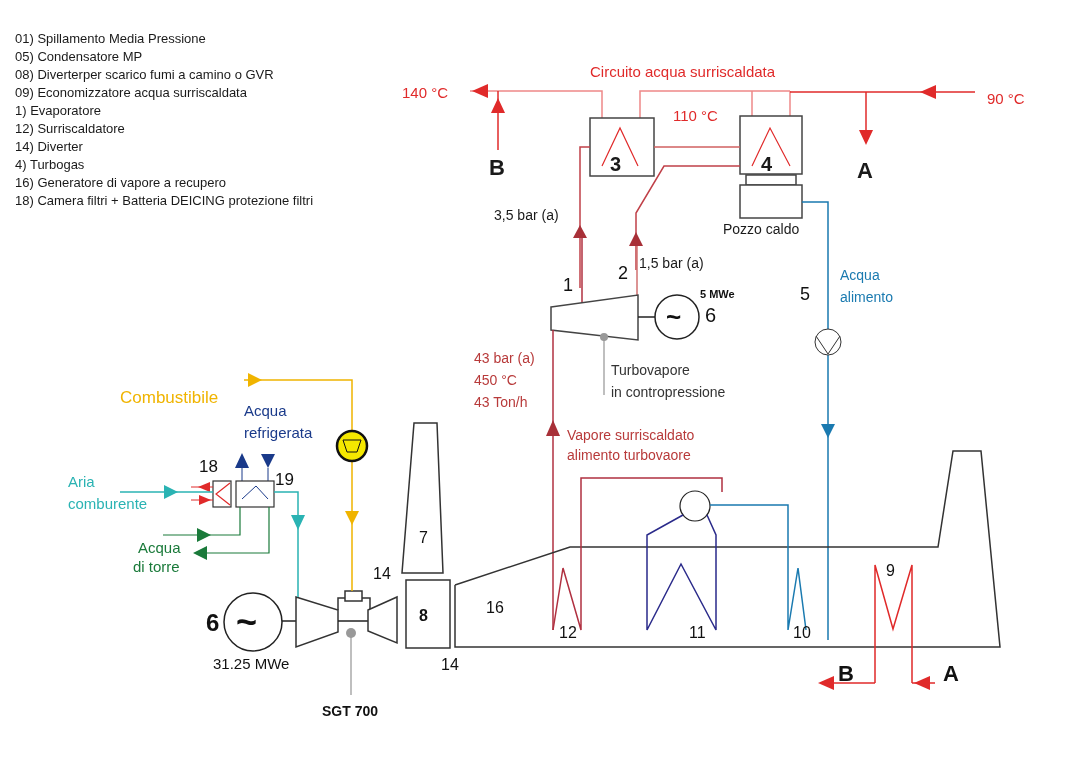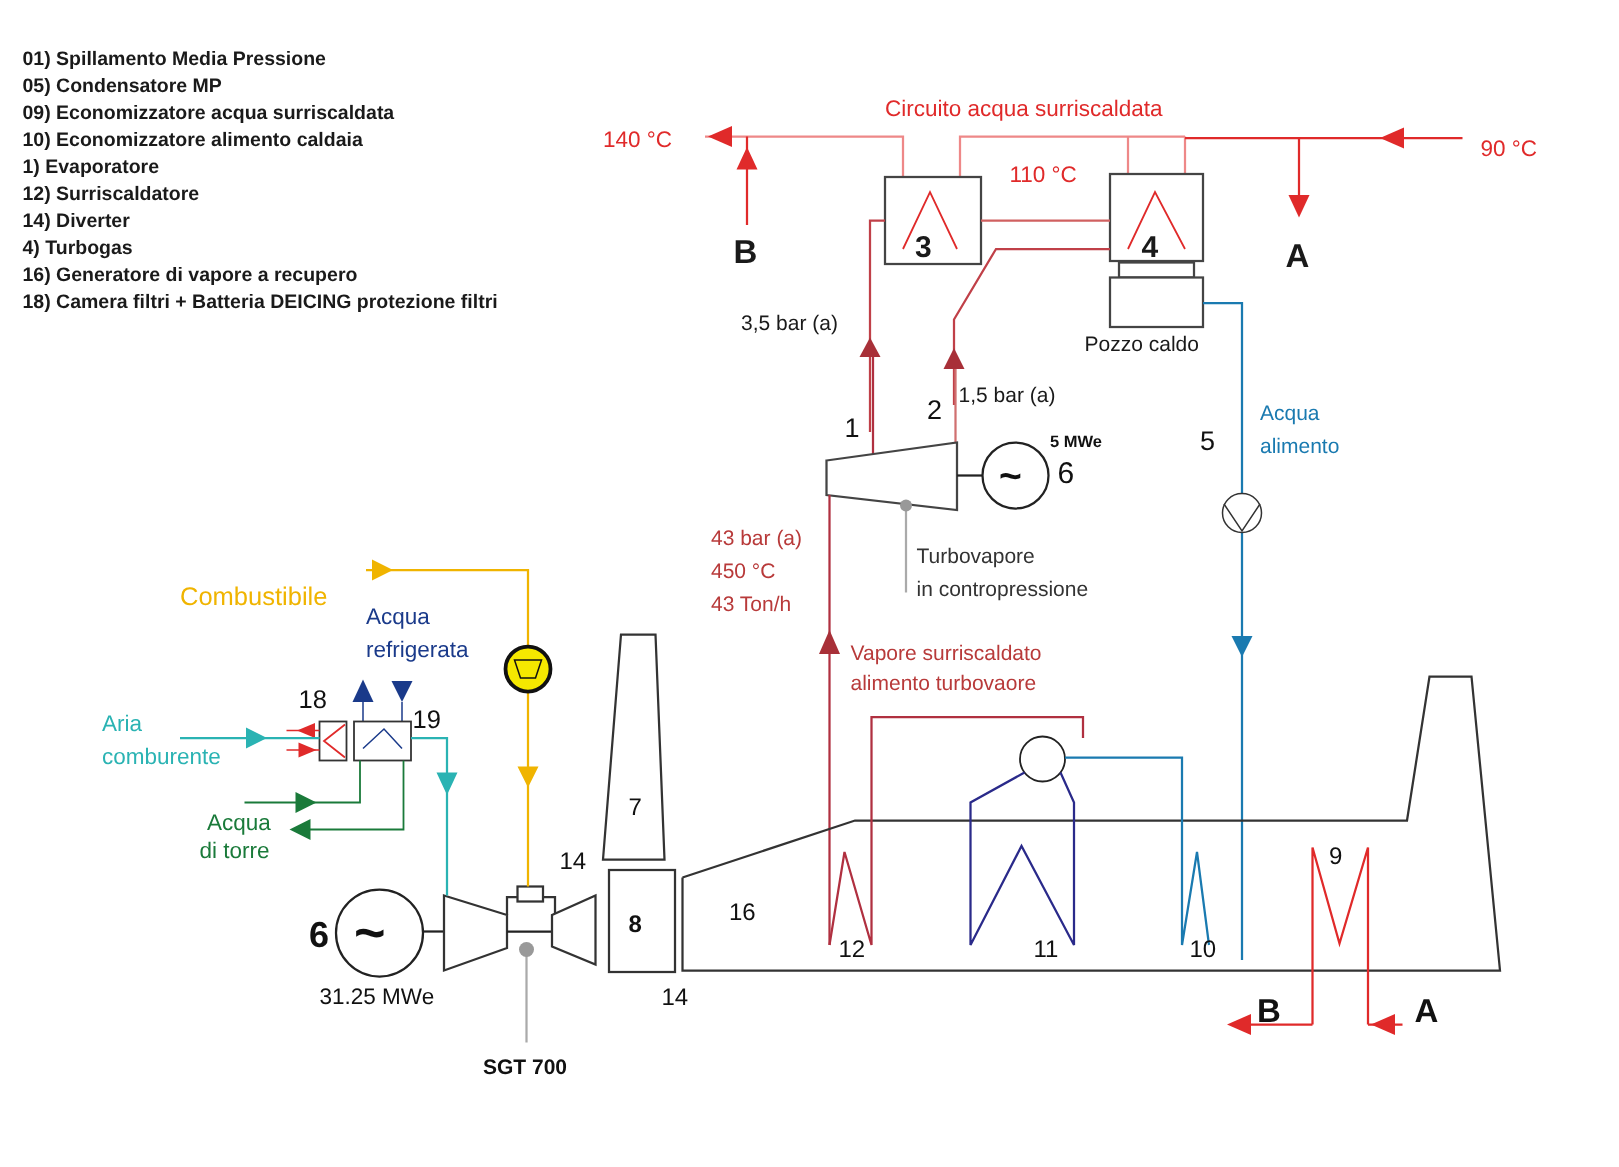--- a/index.html
+++ b/index.html
@@ -1,29 +1,29 @@
 <!DOCTYPE html>
 <html><head>
 <meta charset="utf-8">
 <style>
   html, body { margin: 0; padding: 0; background: #ffffff; }
   body { width: 1079px; height: 778px; position: relative; overflow: hidden; font-family: "Liberation Sans", sans-serif; }
-  #legend { position: absolute; left: 15px; top: 30px; font-size: 13px; line-height: 18px; color: #1a1a1a; font-weight: bold; }
+  #legend { position: absolute; left: 15px; top: 30px; font-size: 13px; line-height: 18px; color: #1a1a1a; }
   #legend div { white-space: nowrap; }
   svg { position: absolute; left: 0; top: 0; }
   svg text { font-family: "Liberation Sans", sans-serif; }
 </style>
 </head>
 <body>
 
 <div id="legend">
   <div>01) Spillamento Media Pressione</div>
   <div>05) Condensatore MP</div>
+  <div>08) Diverterper scarico fumi a camino o GVR</div>
   <div>09) Economizzatore acqua surriscaldata</div>
-  <div>10) Economizzatore alimento caldaia</div>
   <div>1) Evaporatore</div>
   <div>12) Surriscaldatore</div>
   <div>14) Diverter</div>
   <div>4) Turbogas</div>
   <div>16) Generatore di vapore a recupero</div>
   <div>18) Camera filtri  + Batteria DEICING protezione filtri</div>
 </div>
 
 <svg width="1079" height="778" viewBox="0 0 1079 778">
 

